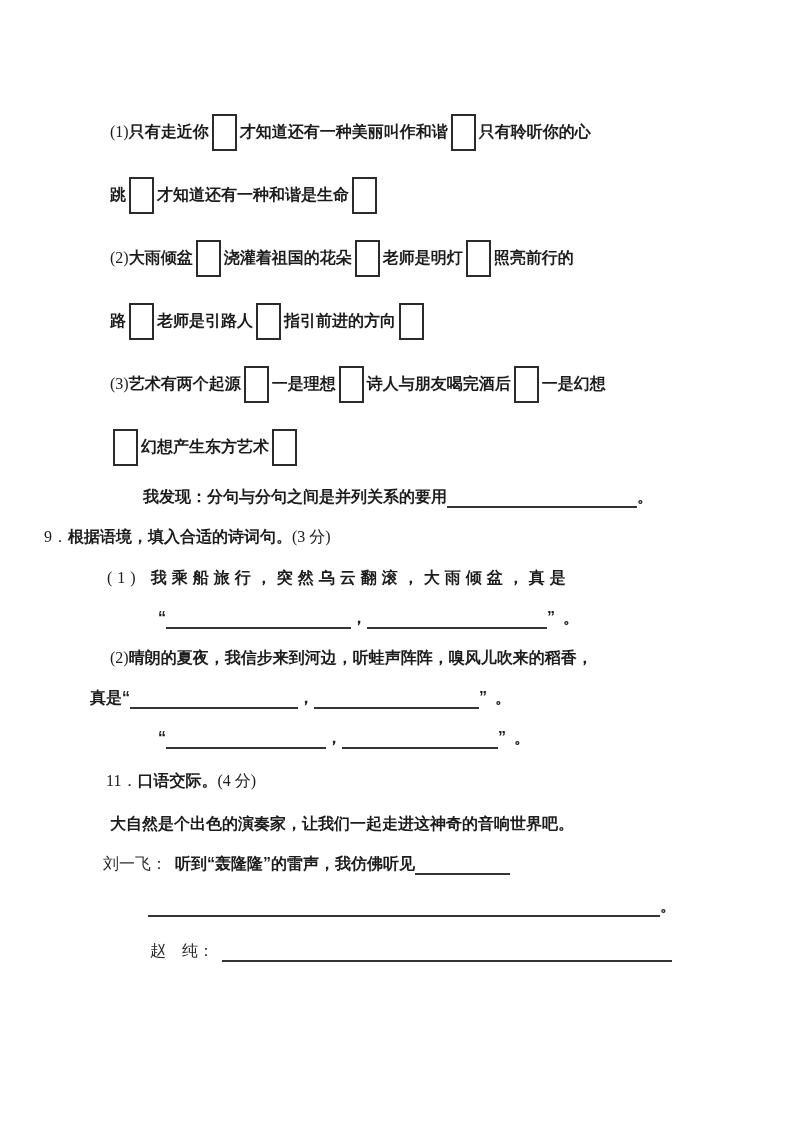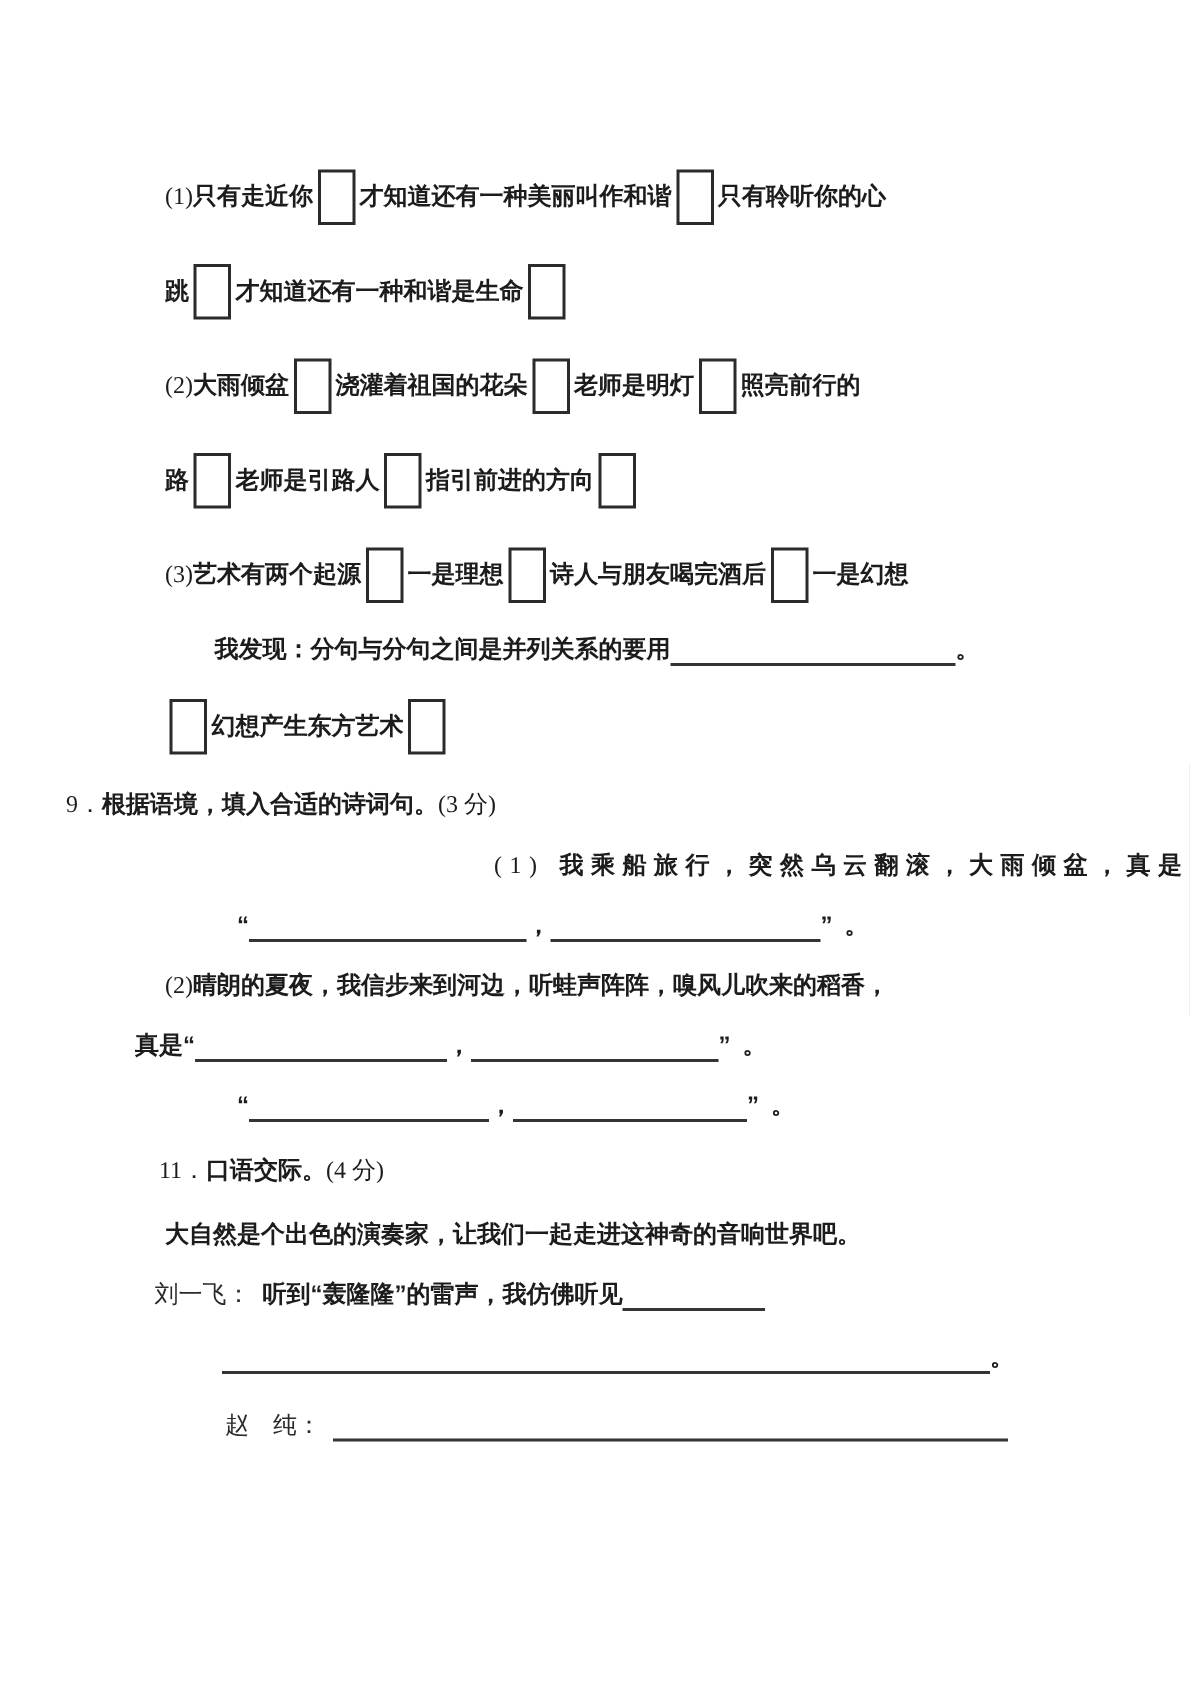--- a/index.html
+++ b/index.html
@@ -25,21 +25,21 @@
     border:2px solid #2b2b2b;background:#fff;
     vertical-align:middle;margin:0 3px;box-sizing:border-box;
   }
   .num{font-family:"Liberation Serif","DejaVu Serif",serif;font-weight:500;}
   .num.gap{margin-right:10px;}
   
   .sln{height:40px;line-height:40px;padding-left:110px;}
   .concl{height:38px;line-height:38px;padding-left:143px;}
   .qtitle{height:42px;line-height:42px;padding-left:44px;}
   .q10title{height:46px;line-height:46px;padding-left:106px;}
-  .spread{letter-spacing:5px;padding-left:107px;text-align:right;}
+  .spread{letter-spacing:5px;padding-left:107px;}
   .ansln{padding-left:158px;}
   .ansln2{padding-left:90px;}
   .tall44{height:44px;line-height:44px;}
   .tall46{height:46px;line-height:46px;}
   .introln{}
   .dlg1{padding-left:103px;}
   .dlg2{padding-left:148px;}
   .dlg3{padding-left:150px;}
   
   .blank{
@@ -76,26 +76,26 @@
     <div class="ln q8ln">
       <span class="num">(2)</span><span>大雨倾盆</span><span class="pbox"></span><span>浇灌着祖国的花朵</span><span class="pbox"></span><span>老师是明灯</span><span class="pbox"></span><span>照亮前行的</span>
     </div>
     <div class="ln q8ln cont">
       <span>路</span><span class="pbox"></span><span>老师是引路人</span><span class="pbox"></span><span>指引前进的方向</span><span class="pbox"></span>
     </div>
 
     <div class="ln q8ln">
       <span class="num">(3)</span><span>艺术有两个起源</span><span class="pbox"></span><span>一是理想</span><span class="pbox"></span><span>诗人与朋友喝完酒后</span><span class="pbox"></span><span>一是幻想</span>
     </div>
+    <div class="ln q8ln cont">
+      <span class="pbox"></span><span>幻想产生东方艺术</span><span class="pbox"></span>
+    </div>
+
     <div class="ln concl">
       <span>我发现：分句与分句之间是并列关系的要用</span><span class="blank w190"></span><span>。</span>
-    </div>
-
-    <div class="ln q8ln cont">
-      <span class="pbox"></span><span>幻想产生东方艺术</span><span class="pbox"></span>
     </div>
   </section>
 
   <section>
     <div class="ln qtitle">
       <span class="num">9．</span><span>根据语境，填入合适的诗词句。</span><span class="num">(3 分)</span>
     </div>
 
     <div class="ln sln spread">
       <span class="num gap">(1)</span><span>我乘船旅行，突然乌云翻滚，大雨倾盆，真是</span>

